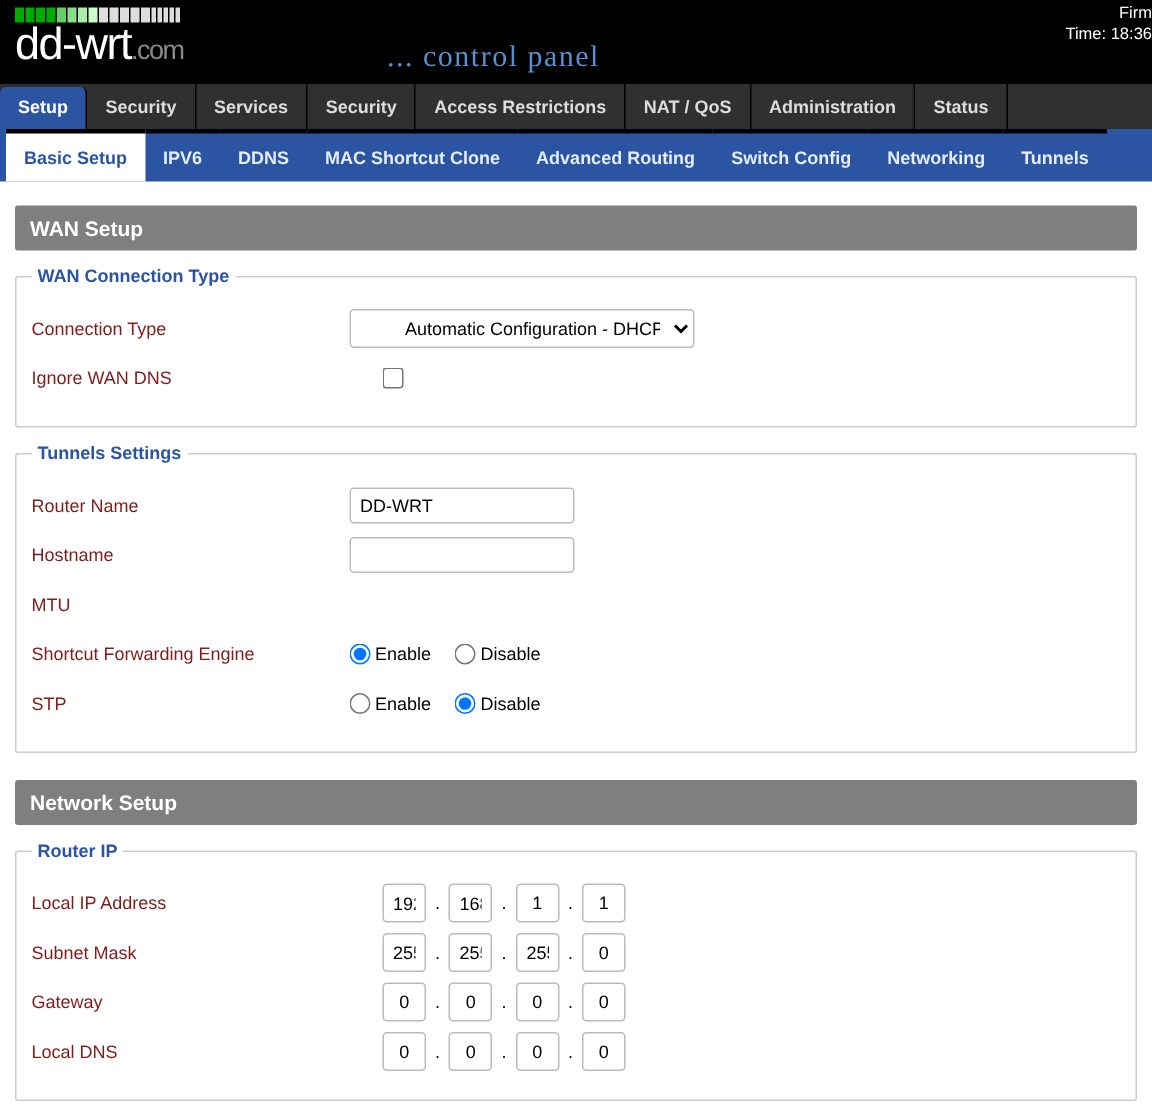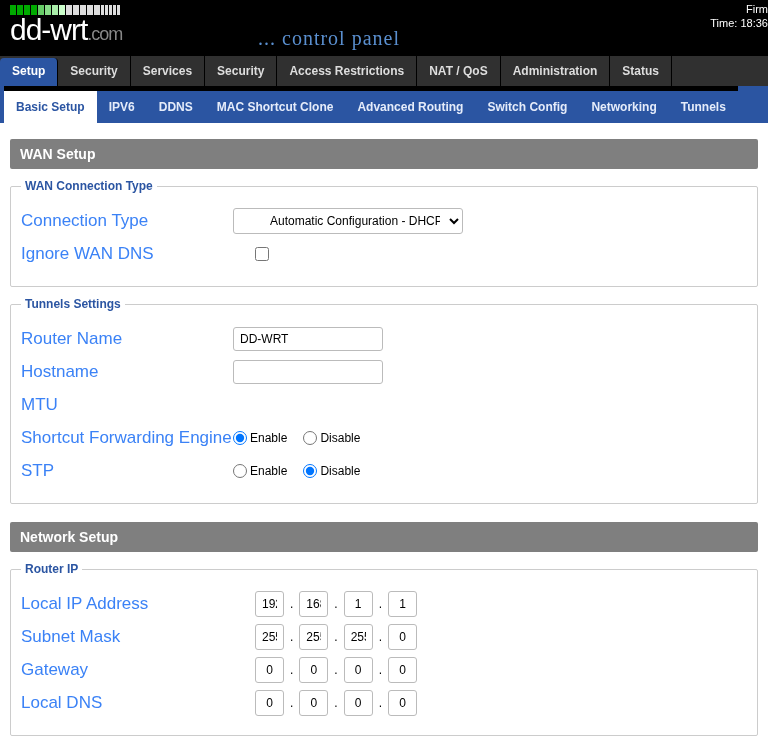--- a/index.html
+++ b/index.html
@@ -13,32 +13,32 @@
 .logo-main .thin { color:#fff; }
 .logo-main .com { font-size:18px; color:#888; }
 .cp-label { position:absolute; left:258px; bottom:6px; color:#5a8fcf; font-size:20px; font-family:"Segoe Script","Comic Sans MS",cursive; letter-spacing:1px;}
 .hdr-right { position:absolute; right:0; top:2px; text-align:right; font-size:11px; color:#fff; line-height:14px;}
 
 .tabs1 { background:#303030; display:flex; }
 .tabs1 .tab { padding:8px 12px; color:#ddd; font-size:12px; font-weight:bold; cursor:pointer; border-right:1px solid #000;}
 .tabs1 .tab.active { background:#2b55a2; color:#fff; border-radius:4px 4px 0 0; margin-top:2px; padding-top:6px;}
 
 .tabs2 { background:#2b55a2; display:flex; padding-left:4px;}
-.tabs2 .tab { padding:9px 12px; color:#e5ecfa; font-size:12px; font-weight:bold; cursor:pointer; border-top:5px solid #000000;}
+.tabs2 .tab { padding:9px 12px; color:#e5ecfa; font-size:12px; font-weight:bold; cursor:pointer; border-top:3px solid #000000;}
 .tabs2 .tab.active { background:#fff; color:#2b55a2; }
 
 .content { padding:10px 10px 20px 10px; }
 
 .section-bar { background:#7f7f7f; color:#ffffff; font-weight:bold; font-size:14px; padding:7px 10px; border-radius:2px; margin-top:6px;}
 
 fieldset { border:1px solid #ccc; border-radius:2px; margin-top:10px; padding:10px 10px 14px 10px;}
 legend { color:#2b55a2; font-weight:bold; font-size:12px; padding:0 4px;}
 
 .row { display:flex; align-items:center; min-height:30px; margin:3px 0;}
-.row .lbl { width:212px; font-size:17px; color:#3b82f6;}
+.row .lbl { width:212px; font-size:12px; color:#7f1d1d;}
 .row .ctl { flex:1; display:flex; align-items:center; gap:4px;}
 
 select, input[type=text] { font-size:12px; padding:4px 6px; border:1px solid #bbb; border-radius:3px; background:#fff;}
 select { height:26px;padding-left:32px; }
 input.wide { width:150px; }
 input.octet { width:29px; text-align:center; height:26px;}
 input.mtu { width:55px; text-align:center; height:26px; background:#eee; color:#333;}
 .dot { padding:0 2px; }
 input[type=radio] { width:14px; height:14px; margin-right:3px; vertical-align:middle;}
 .radio-label { margin-right:12px; font-size:12px;}

